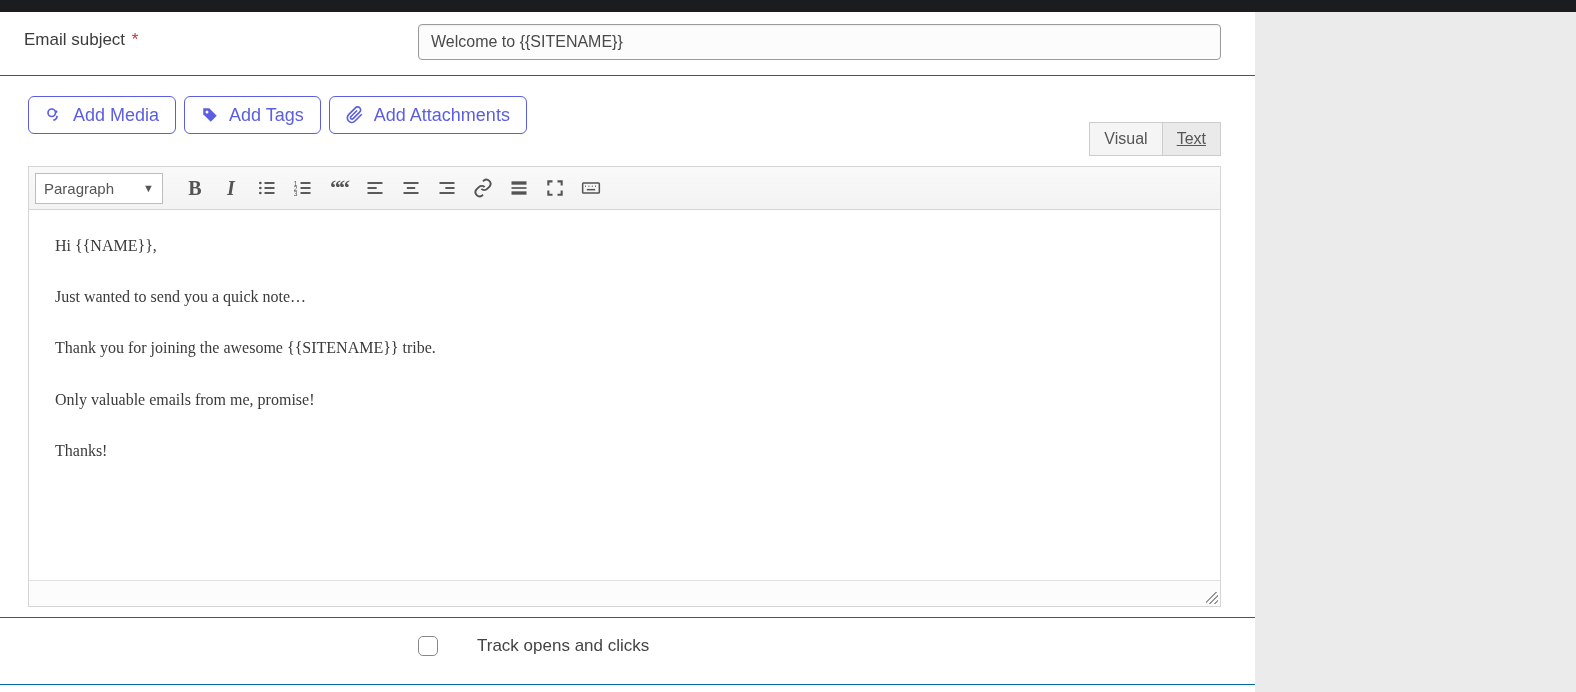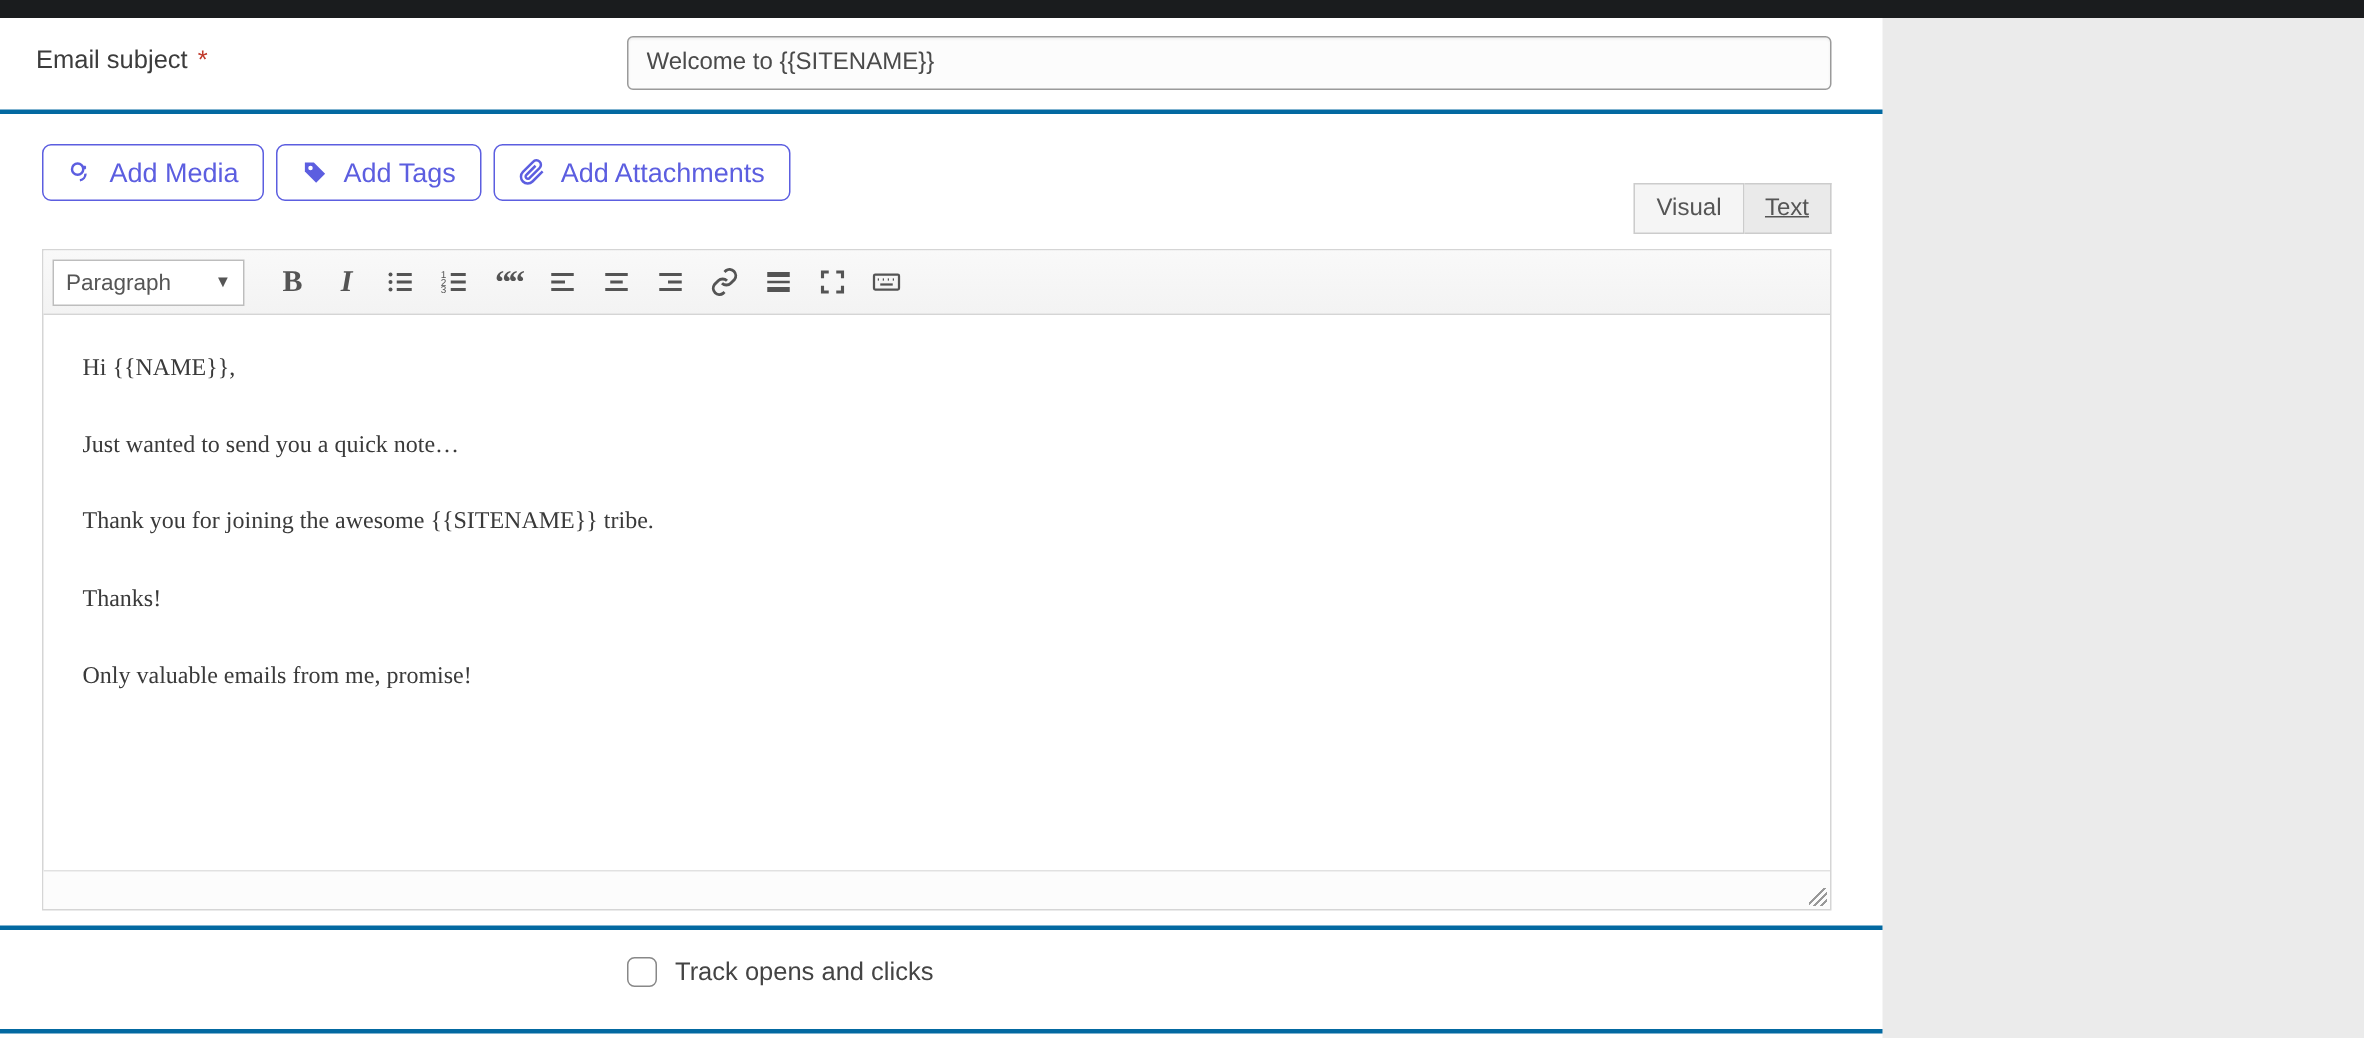--- a/index.html
+++ b/index.html
@@ -11,21 +11,21 @@
   .canvas {
     position: absolute;
     left: 0; top: 12px;
     width: 1255px; height: 680px;
     background: #fff;
   }
 
   
   .row {
     display: flex;
-    border-bottom: 3px solid #0369a1;
+    border-bottom: 1px solid #0369a1;
     align-items: flex-start;
   }
   .label-col {
     width: 390px;
     padding: 18px 0 0 24px;
     font-size: 17px;
     color: #3c3c3c;
   }
   .label-col .req { color: #c0392b; margin-left: 2px; }
   .field-col {
@@ -137,21 +137,21 @@
   }
   .resize-grip {
     position: absolute; right: 2px; bottom: 2px;
     width: 12px; height: 12px;
     background:
       linear-gradient(135deg, transparent 40%, #999 40%, #999 48%, transparent 48%, transparent 60%, #999 60%, #999 68%, transparent 68%, transparent 80%, #999 80%, #999 88%, transparent 88%);
     cursor: se-resize;
   }
 
   
-  .row-track .field-col { padding: 18px 34px 28px 28px; display: flex; align-items: flex-end; }
+  .row-track .field-col { padding: 18px 34px 28px 28px; display: flex; align-items: flex-end; gap: 27px; }
   .chk {
     width: 20px; height: 20px;
     border: 1.5px solid #888;
     border-radius: 5px;
     background: #fff;
     margin-right: 12px;
     cursor: pointer;
   }
   .chk-label { font-size: 17px; color: #444; }
 
@@ -297,22 +297,22 @@
                 <line x1="17" y1="10" x2="18" y2="10"></line>
                 <line x1="7" y1="14" x2="17" y2="14"></line>
               </svg>
           </div>
         </div>
 
         <div class="ed-body" contenteditable="true" style="">
           <p>Hi {{NAME}},</p>
           <p>Just wanted to send you a quick note…</p>
           <p>Thank you for joining the awesome {{SITENAME}} tribe.</p>
+          <p>Only valuable emails from me, promise!</p>
           <p>Thanks!</p>
-          <p>Only valuable emails from me, promise!</p>
         </div>
 
         <div class="ed-status">
           <div class="resize-grip"></div>
         </div>
       </div>
 
     </div>
   </div>
 

